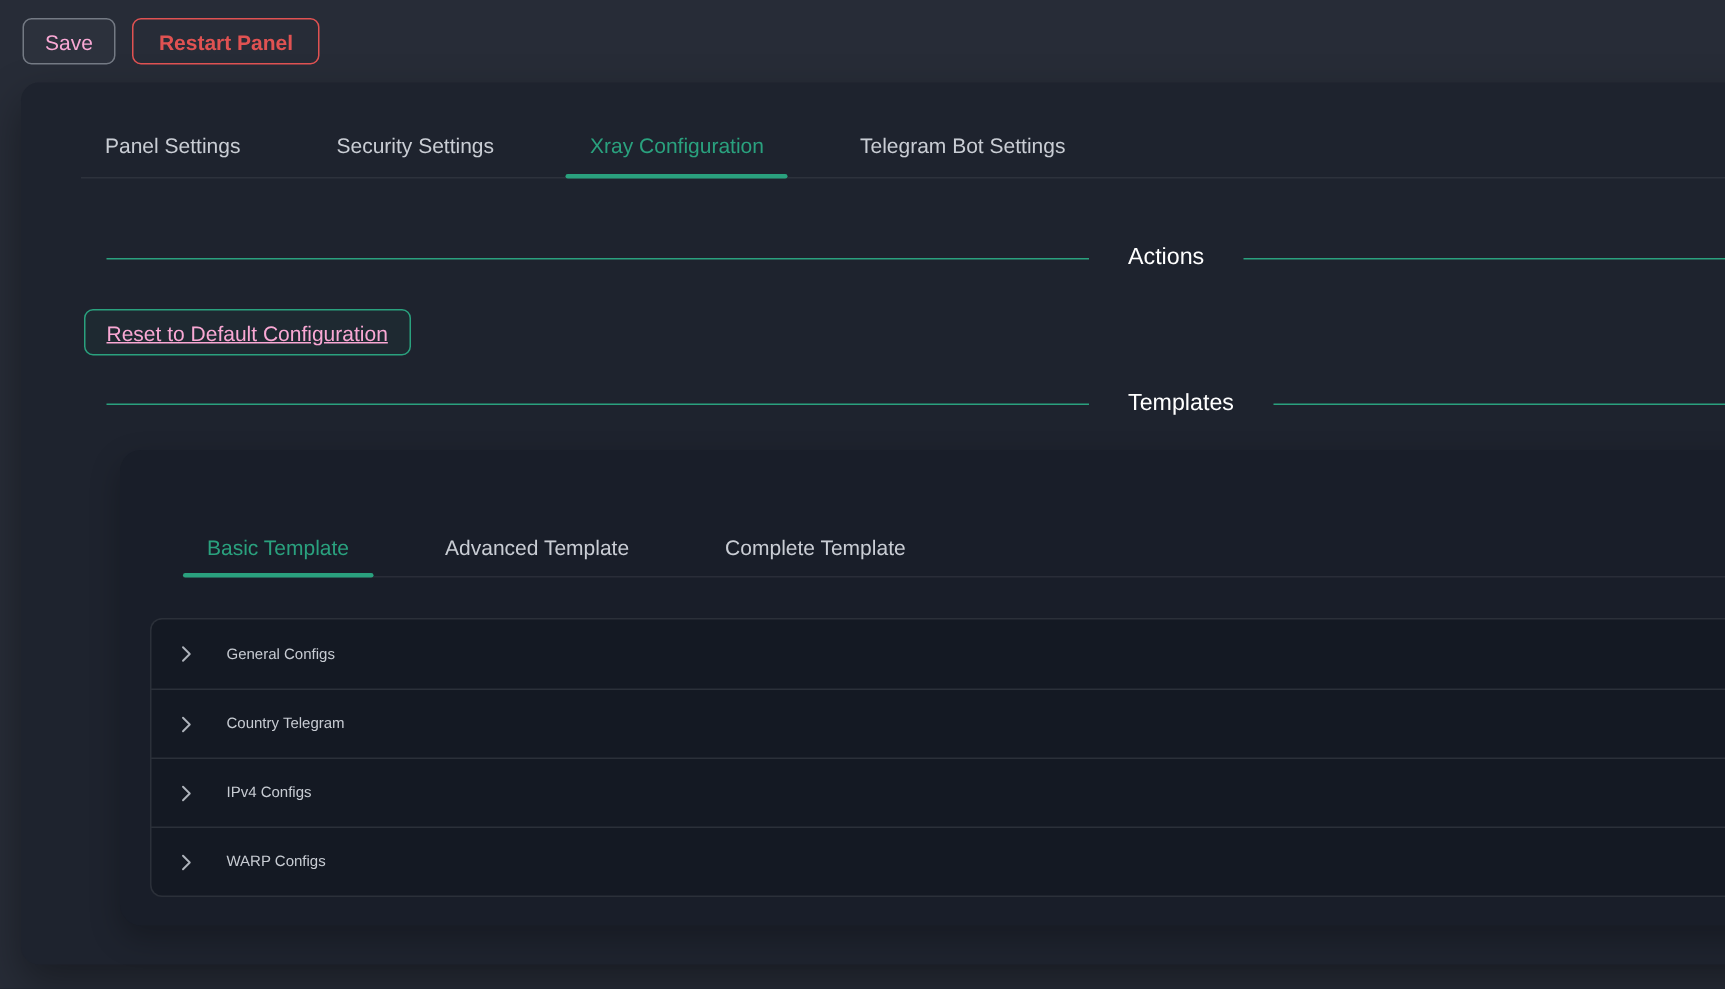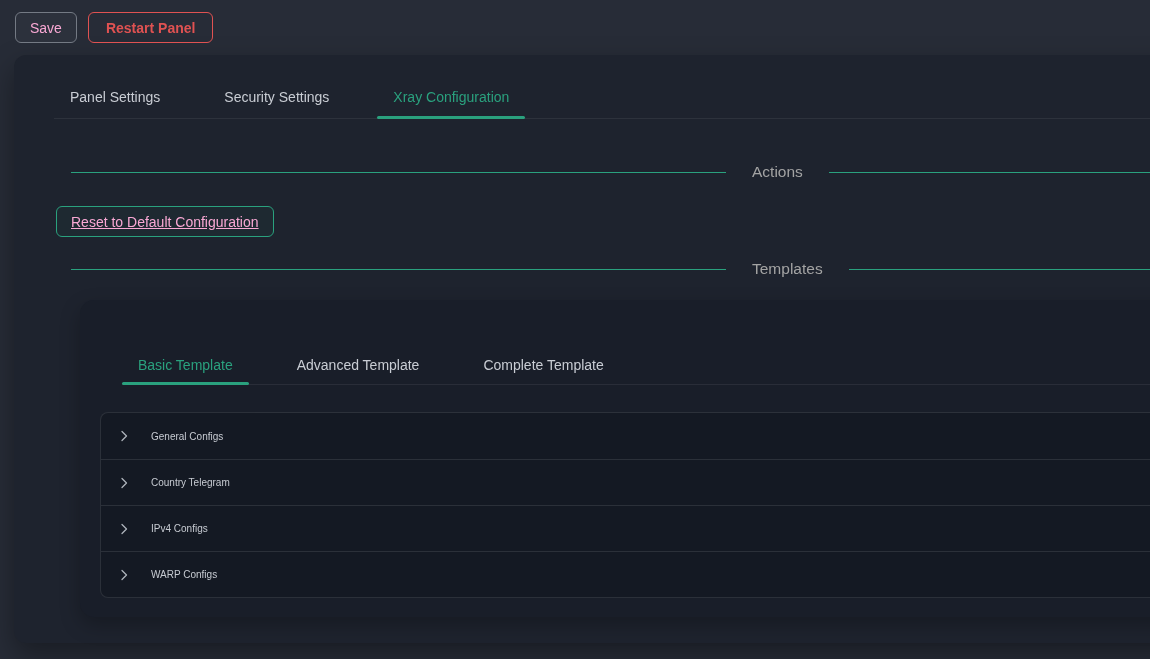--- a/index.html
+++ b/index.html
@@ -60,21 +60,21 @@
 
   
   .content{padding-left:42px;}
 
   .divider{
     display:flex;align-items:center;height:30px;margin-top:38px;
   }
   .divider .line-left{width:655px;height:1px;background:var(--accent);flex:0 0 auto;margin-left:15px;}
   .divider .line-right{flex:1 1 auto;height:1px;background:var(--accent);}
   .divider .divider-title{
-    padding:0 26px;font-size:15.5px;color:#a3a3a3;white-space:nowrap;
+    padding:0 26px;font-size:15.5px;color:#ffffff;white-space:nowrap;
   }
   .divider.templates{margin-top:17px;}
 
   .btn-reset{
     margin-top:19px;
     border:1px solid var(--accent);
     background:rgba(42,161,126,0.05);
     color:#f9a8d4;
     text-decoration:underline;
   }
@@ -116,20 +116,21 @@
   <button class="btn btn-save">Save</button>
   <button class="btn btn-restart">Restart Panel</button>
 </div>
 
 <div class="outer-card">
 
   <div class="tabbar tabbar-outer">
     <div class="tab">Panel Settings</div>
     <div class="tab">Security Settings</div>
     <div class="tab active">Xray Configuration</div>
+    <div class="tab">Telegram Bot Settings</div>
   </div>
 
   <div class="content">
 
     <div class="divider">
       <span class="line-left"></span>
       <span class="divider-title">Actions</span>
       <span class="line-right"></span>
     </div>
 

